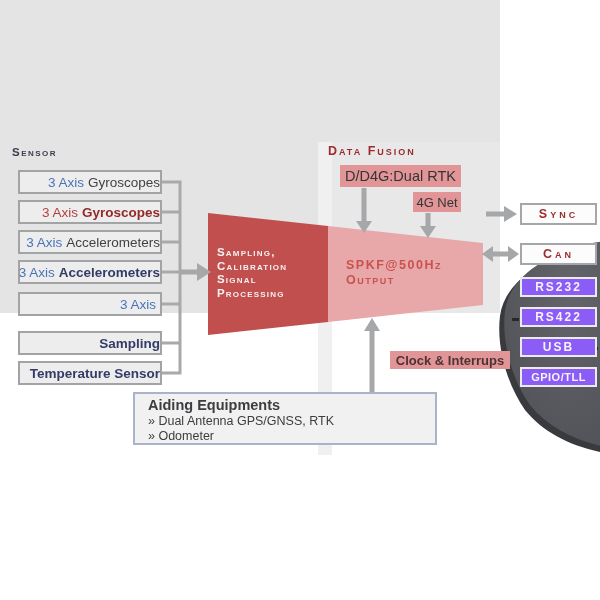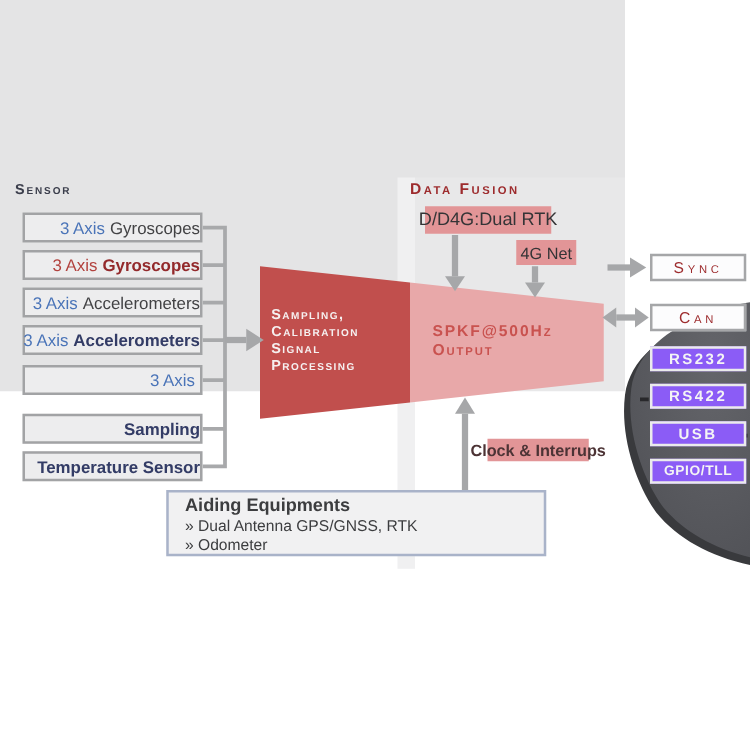--- a/index.html
+++ b/index.html
@@ -20,32 +20,32 @@
   .sb-prefix{margin-right:4px;}
   .sb-prefix:empty{display:none;margin:0;}
   .pre-blue{color:#4a74b8;}
   .pre-red{color:#b2423e;}
   .nm-gray{color:#424244;}
   .nm-red{color:#93292b;font-weight:bold;}
   .nm-navy{color:#333c66;font-weight:600;}
   
   .pbox{background:#e29597;display:flex;align-items:center;justify-content:center;
         box-sizing:border-box;white-space:nowrap;}
-  .pbox-rtk{left:340px;top:165px;width:101px;height:22px;font-size:14.5px;color:#343436;}
+  .pbox-rtk{left:340px;top:165px;width:121px;height:22px;font-size:14.5px;color:#343436;}
   .pbox-net{left:413px;top:192px;width:48px;height:20px;font-size:13px;color:#343436;}
-  .pbox-clock{left:390px;top:351px;width:81px;height:18px;font-size:13px;color:#4c3335;font-weight:600;}
+  .pbox-clock{left:390px;top:351px;width:120px;height:18px;font-size:13px;color:#4c3335;font-weight:600;}
   
   .stage1{left:217px;top:246px;width:112px;color:#f6f0f0;font-weight:bold;
           font-variant-caps:small-caps;font-size:11.5px;line-height:13.5px;letter-spacing:1.2px;}
   .stage2{left:346px;top:258px;width:140px;color:#c9524f;font-weight:bold;
           font-variant-caps:small-caps;font-size:12.5px;line-height:15px;letter-spacing:1.5px;}
   
   .wbox{left:520px;width:77px;height:22px;background:#fcfcfd;border:2px solid #a5a6a8;
         box-sizing:border-box;display:flex;align-items:center;justify-content:center;
-        color:#9d2b2d;font-weight:normal;font-variant-caps:small-caps;font-size:12.5px;letter-spacing:3px;}
+        color:#9d2b2d;font-weight:bold;font-variant-caps:small-caps;font-size:12.5px;letter-spacing:3px;}
   .dbox{left:520px;width:77px;height:20px;background:#8b5cf6;border:2px solid #ebebec;
         box-sizing:border-box;display:flex;align-items:center;justify-content:center;
         color:#f4f4f5;font-weight:bold;font-size:12px;letter-spacing:2px;white-space:nowrap;}
   .dbox-sm{font-size:11px;letter-spacing:0.5px;}
   
   .aiding{left:133px;top:392px;width:304px;height:53px;background:#f1f1f2;
           border:2px solid #a9b3c9;box-sizing:border-box;padding:3px 0 0 13px;}
   .aiding-title{font-size:14.5px;font-weight:bold;color:#3c3d3f;margin-bottom:1px;}
   .aiding-item{font-size:12.5px;color:#3c3d3f;line-height:15px;}
   svg{position:absolute;left:0;top:0;}

